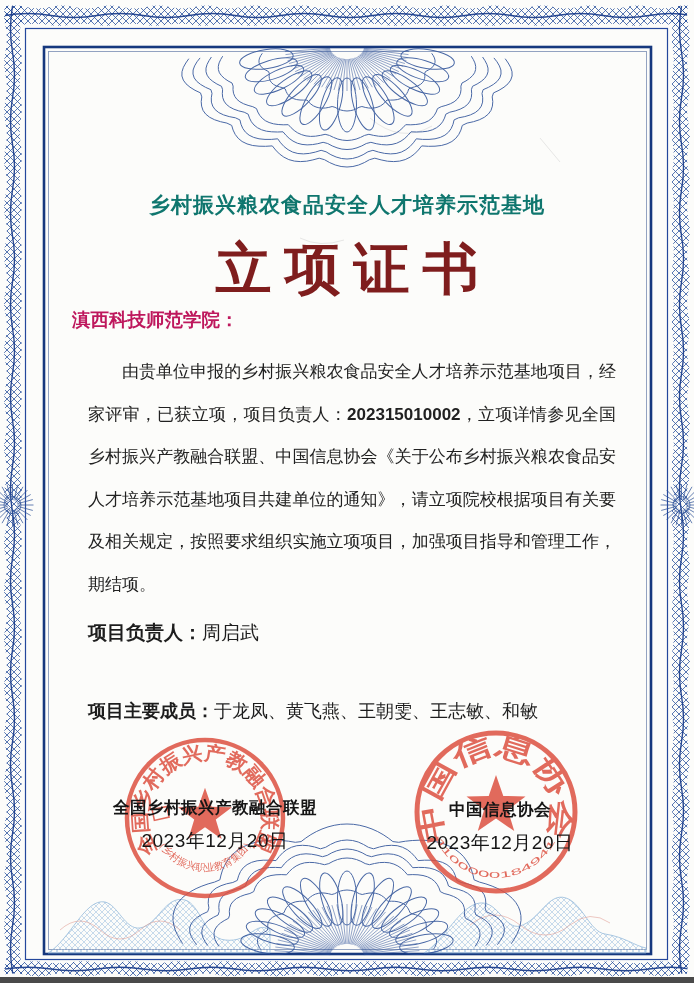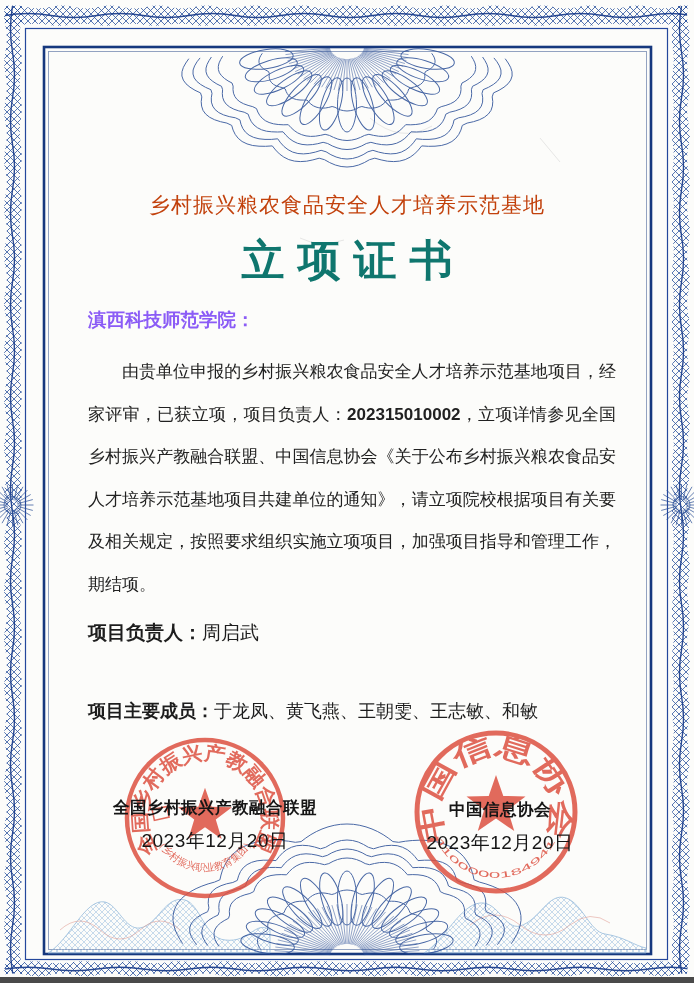--- a/index.html
+++ b/index.html
@@ -4,25 +4,25 @@
 <style>
   html,body{margin:0;padding:0;background:#e9e9e9;}
   .page{position:relative;width:694px;height:983px;background:#fcfcfa;overflow:hidden;
         font-family:"Liberation Sans","DejaVu Sans",sans-serif;color:#1d1d1d;}
   svg{display:block;}
   #deco{position:absolute;left:0;top:0;z-index:1;pointer-events:none;}
   .stamp{position:absolute;z-index:2;opacity:.84;}
   #stampL{left:117px;top:730px;}
   #stampR{left:408px;top:724px;}
   .txt{position:absolute;z-index:3;}
-  .program-title{top:191px;left:0;right:0;text-align:center;font-size:21px;font-weight:normal;
-                 letter-spacing:1px;color:#c2410c;}
+  .program-title{top:191px;left:0;right:0;text-align:center;font-size:21px;font-weight:bold;
+                 letter-spacing:1px;color:#0f766e;}
   .cert-title{top:232px;left:0;right:0;text-align:center;font-family:"Liberation Serif","DejaVu Serif",serif;
-              font-size:43px;font-weight:bold;color:#0f766e;letter-spacing:13px;text-indent:13px;}
-  .addressee{top:307px;left:88px;font-size:18.5px;font-weight:bold;color:#8b5cf6;}
+              font-size:56px;font-weight:bold;color:#7f1d1d;letter-spacing:13px;text-indent:13px;}
+  .addressee{top:307px;left:72px;font-size:18.5px;font-weight:bold;color:#be185d;}
   .body-block{top:351px;left:88px;width:528px;font-size:17px;color:#212121;}
   .bline{height:42.5px;line-height:42.5px;text-align:justify;text-align-last:justify;overflow:hidden;}
   .bline.first{text-indent:34px;}
   .bline.last{text-align-last:left;}
   .leader{top:620px;left:88px;font-size:19px;}
   .members{top:699px;left:88px;font-size:18px;}
   .lbl{font-weight:bold;margin-top:32px;}
   .sig{text-align:center;color:#151515;}
   .sig-left{left:95px;top:797px;width:240px;}
   .sig-right{left:380px;top:799px;width:240px;}

